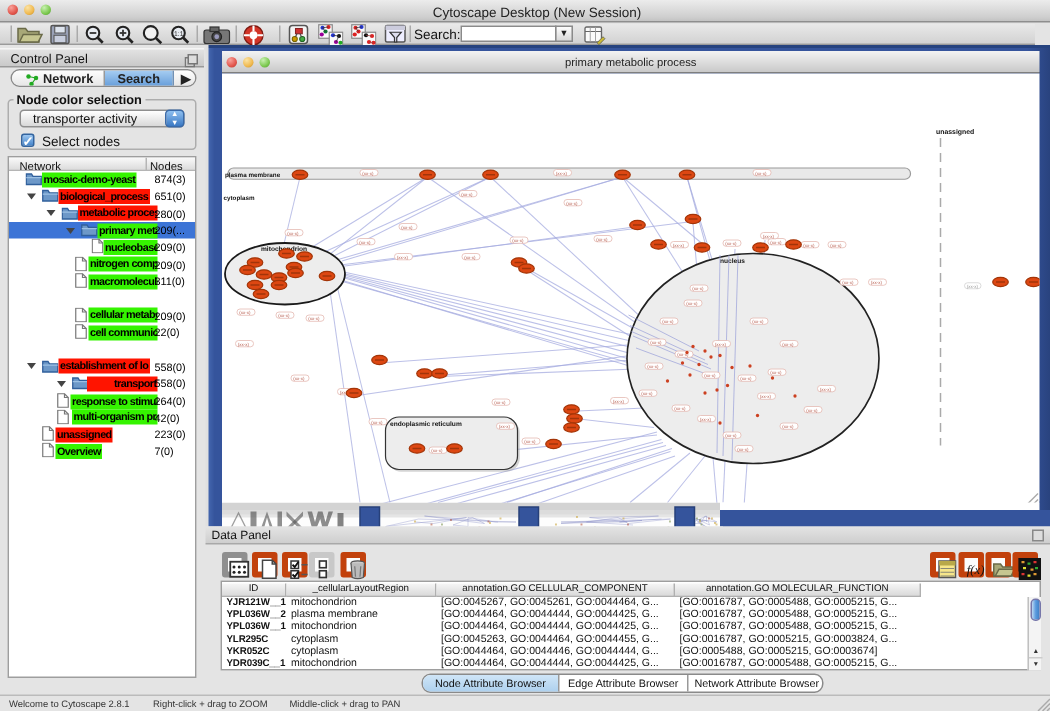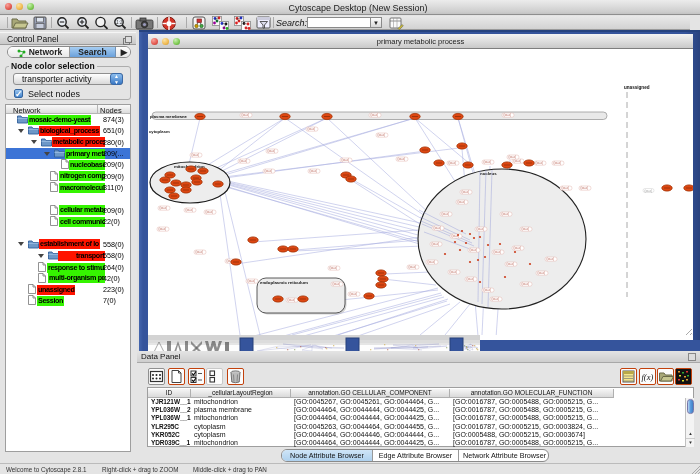--- a/index.html
+++ b/index.html
@@ -5,21 +5,21 @@
 html,body{width:700px;height:474px;overflow:hidden;}
 body{font-family:"Liberation Sans",sans-serif;background:#e4e4e4;position:relative;}
 #titlebar{position:absolute;left:0;top:0;width:700px;height:15px;
  background:linear-gradient(#ececec,#cfcfcf 80%,#c3c3c3);border-bottom:1px solid #8e8e8e;}
 .tl{position:absolute;top:3px;width:7px;height:7px;border-radius:50%;}
 #titlebar .t1{left:5px;background:radial-gradient(circle at 35% 30%,#f9a29b,#e2564c 60%,#b33a31);}
 #titlebar .t2{left:16px;background:radial-gradient(circle at 35% 30%,#fbe3a4,#f0b94f 60%,#c08b27);}
 #titlebar .t3{left:27px;background:radial-gradient(circle at 35% 30%,#c9f1b2,#7cc94f 60%,#4f9630);}
 #titlebar .ttext{position:absolute;left:0;right:0;top:2.5px;text-align:center;text-indent:16px;font-size:9px;color:#222;}
 #toolbar{position:absolute;left:0;top:16px;width:690px;height:14px;
- background:linear-gradient(#e9e9e9,#d2d2d2);border-bottom:1px solid #9a9a9a;font-style:italic;}
+ background:linear-gradient(#e9e9e9,#d2d2d2);border-bottom:1px solid #9a9a9a;}
 .sep{position:absolute;top:1px;height:11px;width:1px;background:#aaa;}
 #toolbar svg{position:absolute;top:0px;}
 #toolbar .srch{position:absolute;left:276px;top:2px;font-size:9px;color:#111;}
 #sfield{position:absolute;left:307px;top:1px;width:64px;height:11px;background:#fff;border:1px solid #8a8a8a;}
 #sdrop{position:absolute;left:370px;top:1px;width:12px;height:11px;background:linear-gradient(#fdfdfd,#d8d8d8);border:1px solid #8a8a8a;font-size:6px;text-align:center;line-height:11px;color:#222;}
 
 #cpanel{position:absolute;left:0;top:30px;width:137px;height:433px;background:#e4e4e4;}
 #cpbar{position:absolute;left:0;top:2px;width:136px;height:13px;background:linear-gradient(#e2e2e2,#c9c9c9);border-top:1px solid #f5f5f5;border-bottom:1px solid #9a9a9a;font-size:8.5px;color:#111;padding-left:7px;line-height:13px;}
 #tabs{position:absolute;left:7px;top:16px;width:124px;height:12px;border:1px solid #8a8a8a;border-radius:6px;background:#f8f8f8;overflow:hidden;}
 #tabs .seg{position:absolute;top:0;height:12px;font-size:8.5px;font-weight:bold;color:#222;text-align:center;line-height:11px;}
@@ -54,21 +54,21 @@
 #ntitle .t3{left:25px;top:4px;background:radial-gradient(circle at 35% 30%,#c9f1b2,#7cc94f 60%,#4f9630);}
 #ncanvas{position:absolute;left:9px;top:17px;width:545px;height:291px;background:#fff;border-bottom-right-radius:6px;}
 #canvas{position:absolute;left:0;top:0;}
 #strip{position:absolute;left:9px;top:303px;width:332px;height:19px;}
 #bluebar{position:absolute;left:343px;top:308px;width:220px;height:13px;background:#35549c;}
 #stripwhite{position:absolute;left:341px;top:303px;width:213px;height:5px;background:#fff;}
 
 #dpanel{position:absolute;left:137px;top:351px;width:563px;height:112px;background:#e4e4e4;}
 #dpbar{position:absolute;left:0;top:0;width:563px;height:12px;background:linear-gradient(#e4e4e4,#cecece);border-bottom:1px solid #a8a8a8;font-size:8px;color:#111;padding-left:4px;line-height:12px;}
 #dpfloat{position:absolute;right:4px;top:2px;width:8px;height:8px;border:1px solid #888;background:#ddd;}
-.ibtn{position:absolute;width:17px;height:17px;background:#fcfcfc;border:1px solid #c2410c;border-radius:2px;}
+.ibtn{position:absolute;width:17px;height:17px;background:#fcfcfc;border:4px solid #c2410c;border-radius:2px;}
 #dtable{position:absolute;left:10px;top:36px;width:547px;height:60px;background:#fff;border:1px solid #9e9e9e;}
 #dhead{position:absolute;left:0;top:0;width:531px;height:9px;font-size:6.5px;color:#111;}
 #dhead span{position:absolute;top:0.5px;height:9px;background:linear-gradient(#f6f6f6,#dadada);border-right:1px solid #b0b0b0;border-bottom:1px solid #b0b0b0;text-align:center;}
 #dhead .h1{left:0;width:43px;}
 #dhead .h2{left:43px;width:100px;}
 #dhead .h3{left:143px;width:159px;}
 #dhead .h4{left:302px;width:164px;}
 #drows{position:absolute;left:0;top:10px;width:531px;}
 .dr{position:relative;height:8.2px;font-size:7px;color:#111;white-space:nowrap;}
 .dr span{position:absolute;top:0;}
@@ -348,21 +348,21 @@
             <path d="M5 0.5 L5 3 L7.5 3" fill="none" stroke="#777" stroke-width="0.8"></path>
           </svg>
           <span class="chip" style="left:31px;max-width:68px;background:#ff1400;">unassigned</span>
           <span class="cnt">223(0)</span>
         </div>
 <div class="trow" style="top:181.3px;">
           <svg class="ticon" style="left:22px;top:0px" width="8" height="10" viewBox="0 0 8 10">
             <path d="M0.5 0.5 L5 0.5 L7.5 3 L7.5 9.5 L0.5 9.5 Z" fill="#fff" stroke="#777" stroke-width="0.8"></path>
             <path d="M5 0.5 L5 3 L7.5 3" fill="none" stroke="#777" stroke-width="0.8"></path>
           </svg>
-          <span class="chip" style="left:31px;max-width:68px;background:#35f400;">Session</span>
+          <span class="chip" style="left:31px;max-width:68px;background:#35f400;">Overview</span>
           <span class="cnt">7(0)</span>
         </div>
   </div>
  </div>
 </div>
 
 <div id="desktop">
  <div id="netwin">
   <div id="ntitle">
    <div class="tl t1"></div>

